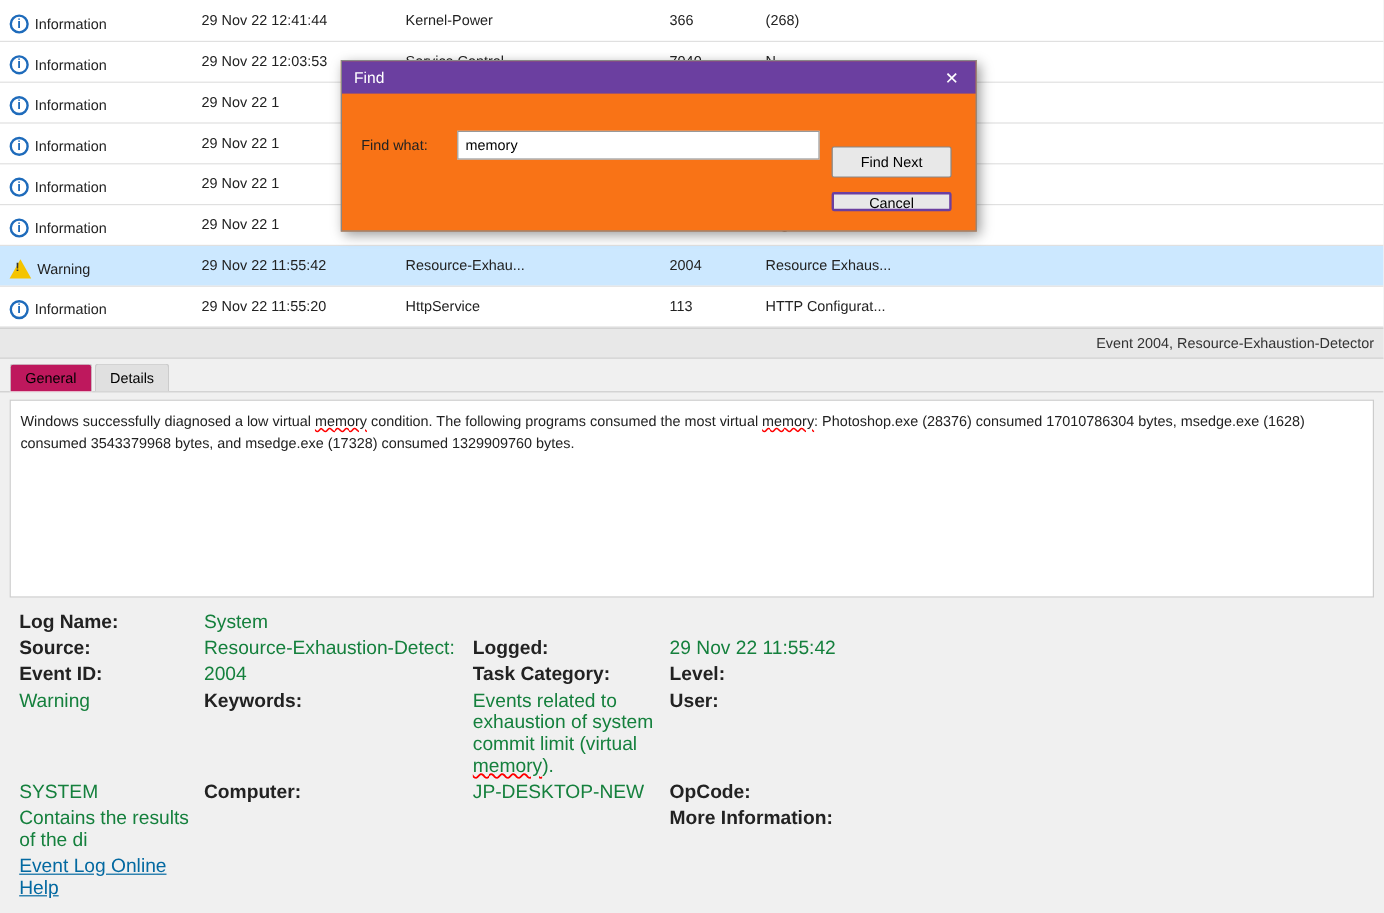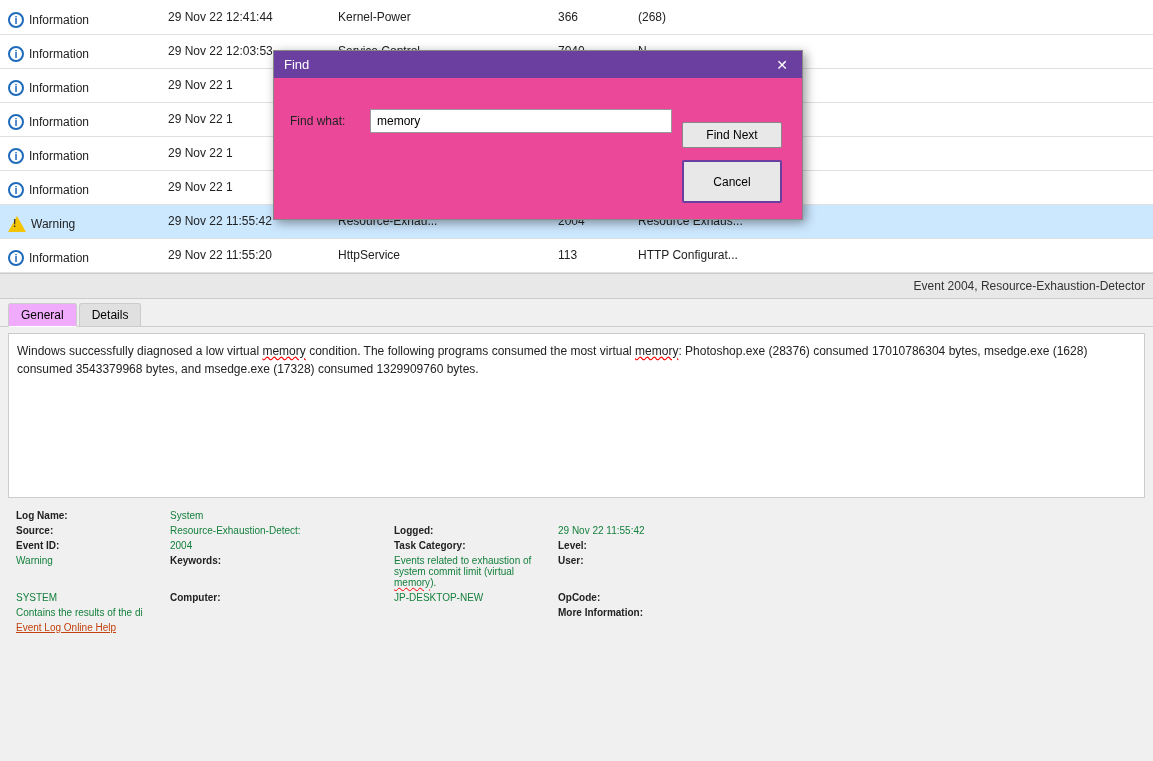--- a/index.html
+++ b/index.html
@@ -110,21 +110,21 @@
     .tab {
       padding: 4px 12px;
       border: 1px solid #ccc;
       border-bottom: none;
       background: #e0e0e0;
       cursor: pointer;
       font-size: 12px;
       border-radius: 3px 3px 0 0;
     }
     .tab.active {
-      background: #f0abfc;
+      background: #be185d;
       border-bottom: 1px solid white;
       margin-bottom: -1px;
       z-index: 1;
     }
 
     .event-description {
       background: white;
       border: 1px solid #ccc;
       margin: 6px 8px;
       padding: 8px;
@@ -139,41 +139,41 @@
       text-decoration-color: red;
       text-decoration-style: wavy;
     }
 
     .event-meta {
       padding: 6px 16px;
       display: grid;
       grid-template-columns: 150px 220px 160px auto;
       row-gap: 4px;
       column-gap: 4px;
-      font-size: 10px;
+      font-size: 16px;
     }
     .meta-label {
       font-weight: bold;
       color: #222;
     }
     .meta-value {
       color: #15803d;
     }
     .meta-link {
-      color: #c2410c;
+      color: #0369a1;
       cursor: pointer;
     }
 
     
     .find-dialog {
       position: absolute;
       top: 50px;
-      left: 273px;
+      left: 284px;
       width: 530px;
-      background: #ec4899;
+      background: #f97316;
       border: 1px solid #888;
       box-shadow: 3px 3px 10px rgba(0,0,0,0.4);
       z-index: 200;
     }
     .find-titlebar {
       background: #6b3fa0;
       color: white;
       padding: 6px 10px;
       display: flex;
       justify-content: space-between;
@@ -224,21 +224,21 @@
       border: 1px solid #888;
       border-radius: 2px;
       margin-top: 28px;
     }
     .find-btn-row {
       display: flex;
       justify-content: flex-end;
     }
     .cancel-btn {
       width: 100px;
-      height: 43px;
+      height: 16px;
       font-size: 12px;
       cursor: pointer;
       background: #e8e8e8;
       border: 2px solid #6b3fa0;
       border-radius: 2px;
     }
   </style>
 </head>
 <body>
 

